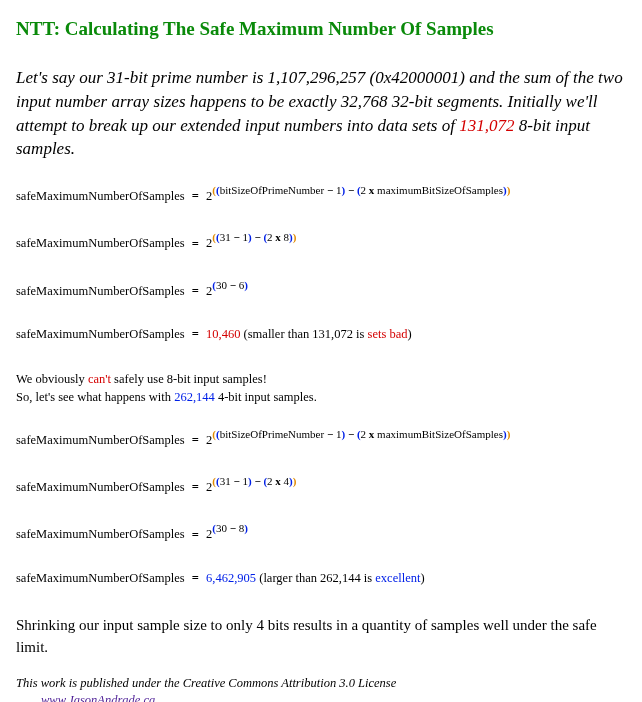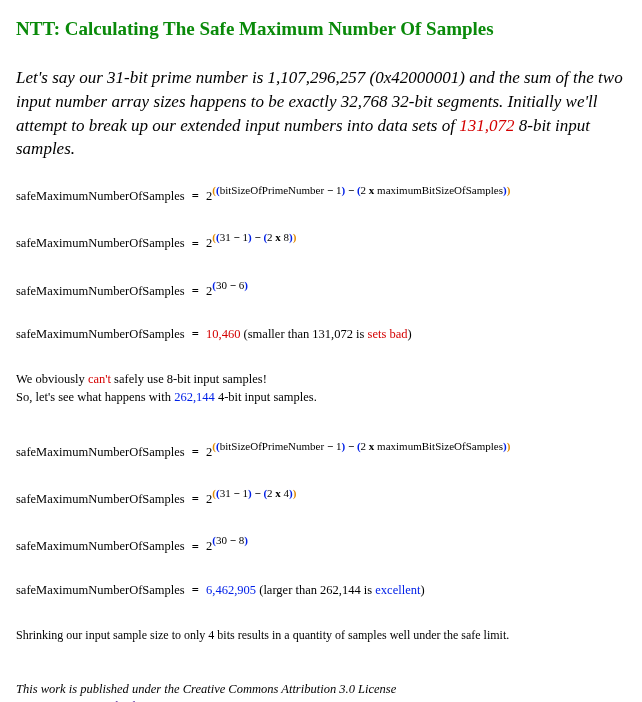--- a/index.html
+++ b/index.html
@@ -19,26 +19,26 @@
   }
   .para {
     font-size: 17px;
     line-height: 1.4;
     margin-bottom: 24px;
     font-style: italic;
   }
   .para2 {
     font-size: 12.5px;
     line-height: 1.5;
-    margin-bottom: 34px;
+    margin-bottom: 22px;
   }
   .final-para {
-    font-size: 12px;
+    font-size: 15px;
     line-height: 1.5;
-    margin-bottom: 37px;
+    margin-bottom: 16px;
   }
   .eq {
     font-size: 12.5px;
     margin-bottom: 28px;
     white-space: nowrap;
   }
   .eq .lhs { }
   .eq .eqs { font-weight: bold; margin: 0 4px; }
   .eq .base { }
   .eq sup {

